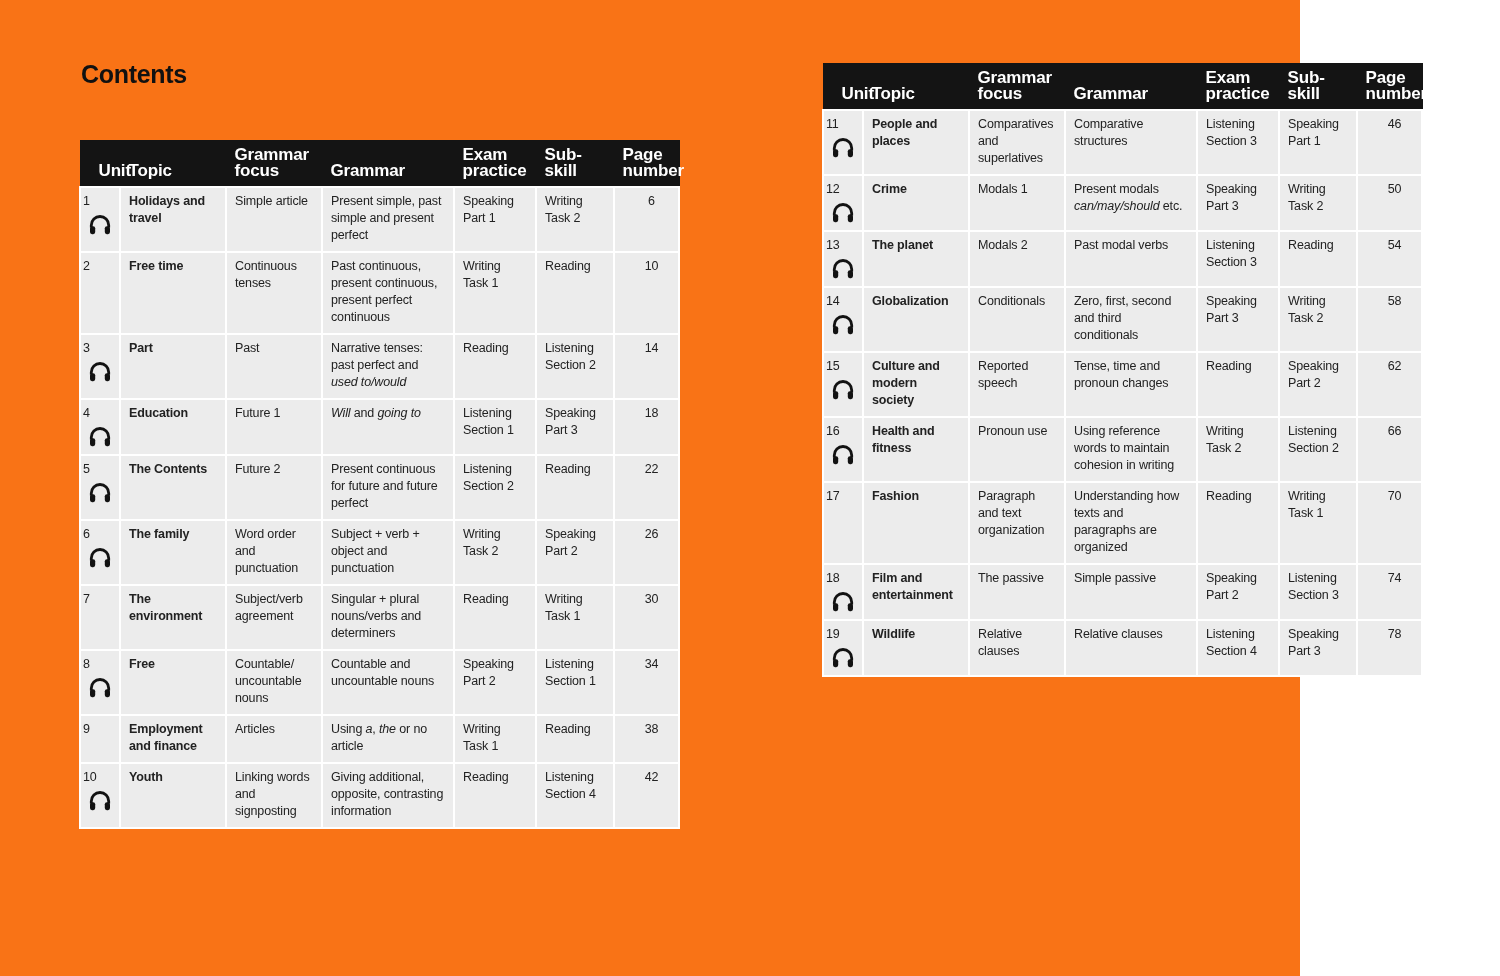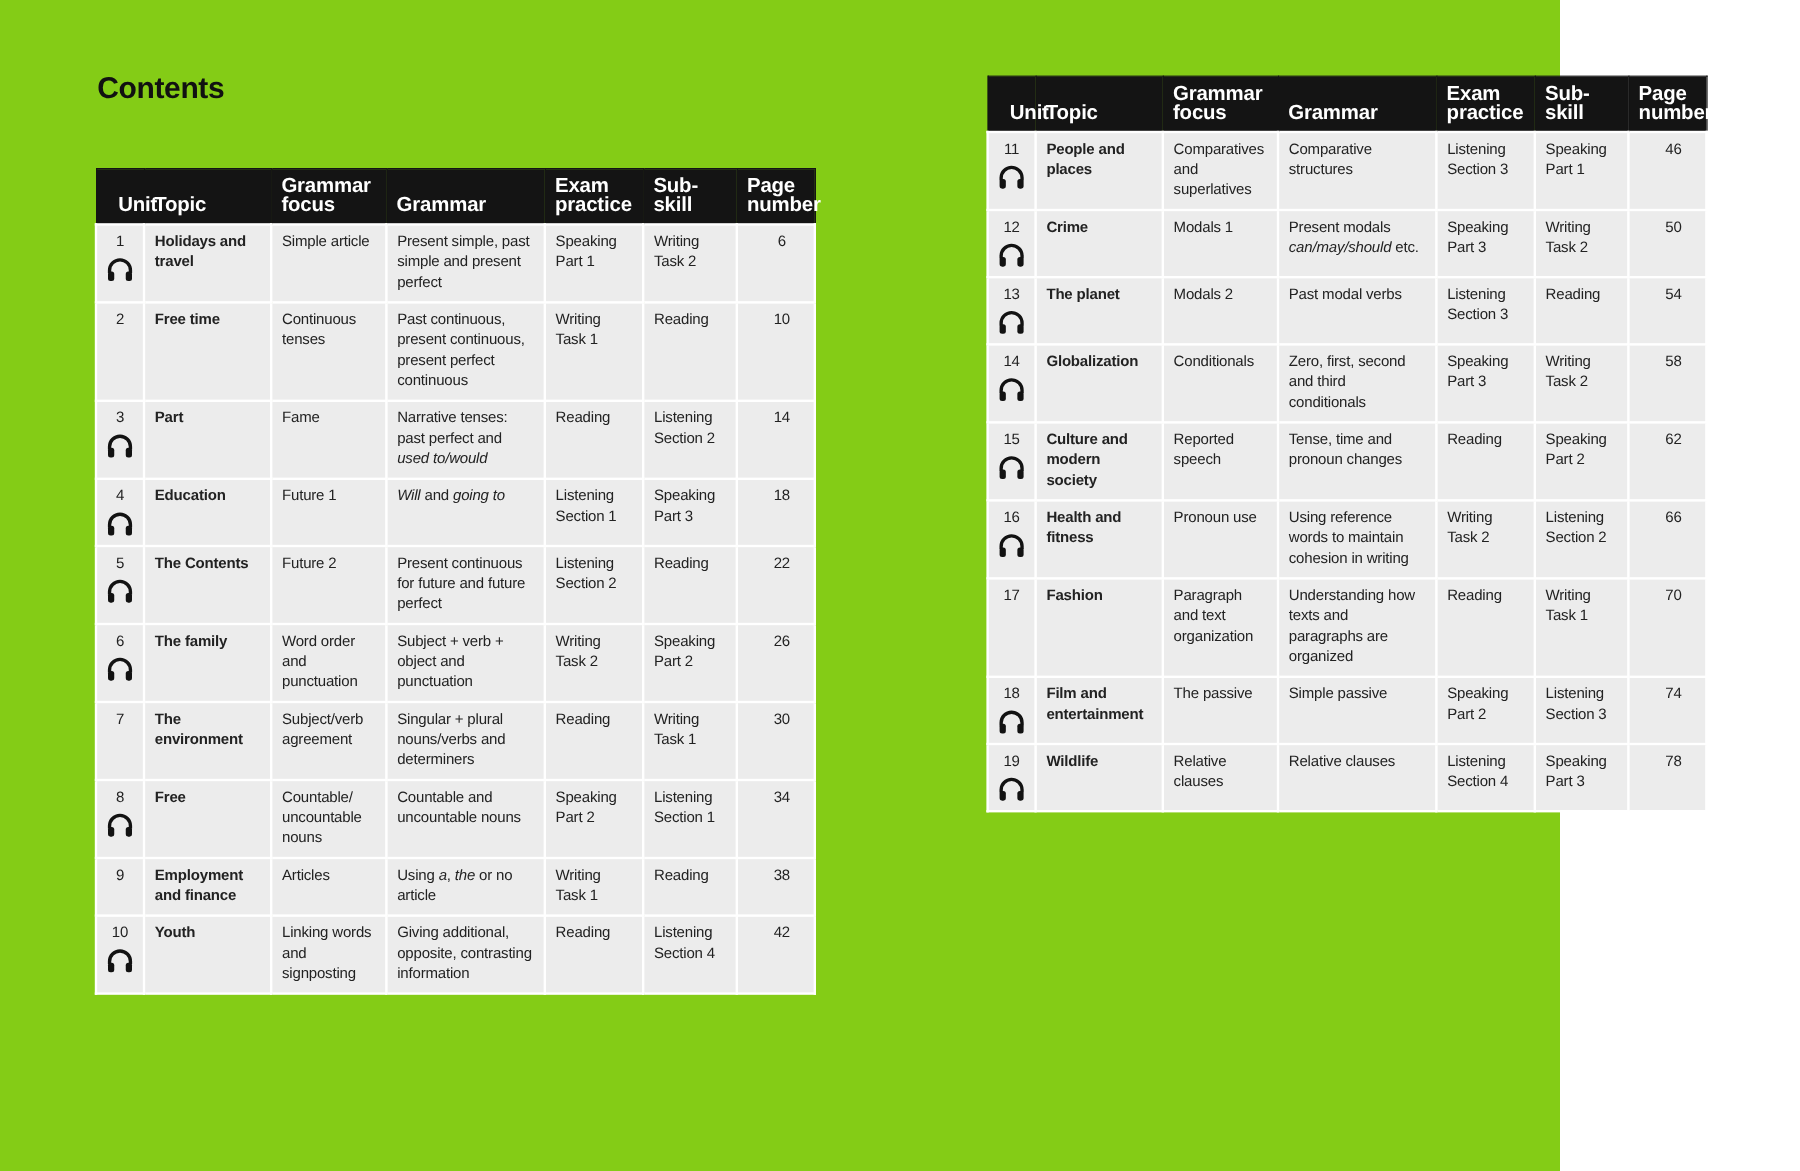--- a/index.html
+++ b/index.html
@@ -10,21 +10,21 @@
     --body-text:#222222;
     --title-text:#111111;
   }
   *{box-sizing:border-box;}
   html,body{margin:0;padding:0;}
   body{
     width:1500px;height:976px;background:#ffffff;overflow:hidden;
     font-family:"Liberation Sans","DejaVu Sans",sans-serif;
     -webkit-font-smoothing:antialiased;
   }
-  .page{position:relative;width:1300px;height:976px;background:#84cc16;}
+  .page{position:relative;width:1300px;height:976px;background:#f97316;}
   .title{
     position:absolute;left:81px;top:60px;margin:0;
     font-size:25px;font-weight:bold;color:var(--title-text);letter-spacing:-0.3px;
   }
   .table-wrap{position:absolute;width:599px;}
   .table-wrap.left{left:79px;top:140px;}
   .table-wrap.right{left:822px;top:63px;}
   table{
     width:599px;border-collapse:collapse;table-layout:fixed;
     font-size:12.5px;line-height:17px;color:var(--body-text);letter-spacing:-0.15px;
@@ -40,21 +40,21 @@
     background:var(--header-bg);color:var(--header-text);
     font-weight:bold;text-align:left;vertical-align:bottom;
     padding:6px 8px 7px 8px;font-size:17px;line-height:16px;
     border:1px solid var(--header-bg);
   }
   th.th-unit{padding-left:18px;}
   td{
     background:var(--row-bg);border:2px solid var(--grid);
     vertical-align:top;padding:5px 8px 7px 8px;
   }
-  td.td-unit{text-align:center;padding-left:2px;padding-right:2px;}
+  td.td-unit{text-align:left;padding-left:2px;padding-right:2px;}
   td.td-topic{font-weight:bold;}
   td.td-page{text-align:center;padding-left:18px;}
   .unit-num{display:block;}
   .headphones{display:block;margin:4px auto 0 auto;width:24px;height:21px;}
   .headphones svg{display:block;}
   i{font-style:italic;}
 </style>
 </head>
 <body>
 
@@ -117,21 +117,21 @@
               <span class="unit-num">3</span>
               <span class="headphones">
                 <svg width="24" height="21" viewBox="0 0 24 21">
                   <path d="M3.3 13.5 v-2.3 a8.7 8.7 0 0 1 17.4 0 v2.3" fill="none" stroke="#121212" stroke-width="2.8"></path>
                   <rect x="2" y="12.2" width="5.2" height="8" rx="2.1" fill="#121212"></rect>
                   <rect x="16.8" y="12.2" width="5.2" height="8" rx="2.1" fill="#121212"></rect>
                 </svg>
               </span>
             </td>
             <td class="td-topic"><span>Part</span></td>
-            <td class="td-grammar_focus"><span>Fame</span></td>
+            <td class="td-grammar_focus"><span>Past</span></td>
             <td class="td-grammar"><span>Narrative tenses: past perfect and </span><i>used to/would</i></td>
             <td class="td-exam_practice"><span>Reading</span></td>
             <td class="td-sub_skill"><span>Listening Section 2</span></td>
             <td class="td-page"><span>14</span></td>
           </tr>
           <tr>
             <td class="td-unit">
               <span class="unit-num">4</span>
               <span class="headphones">
                 <svg width="24" height="21" viewBox="0 0 24 21">

